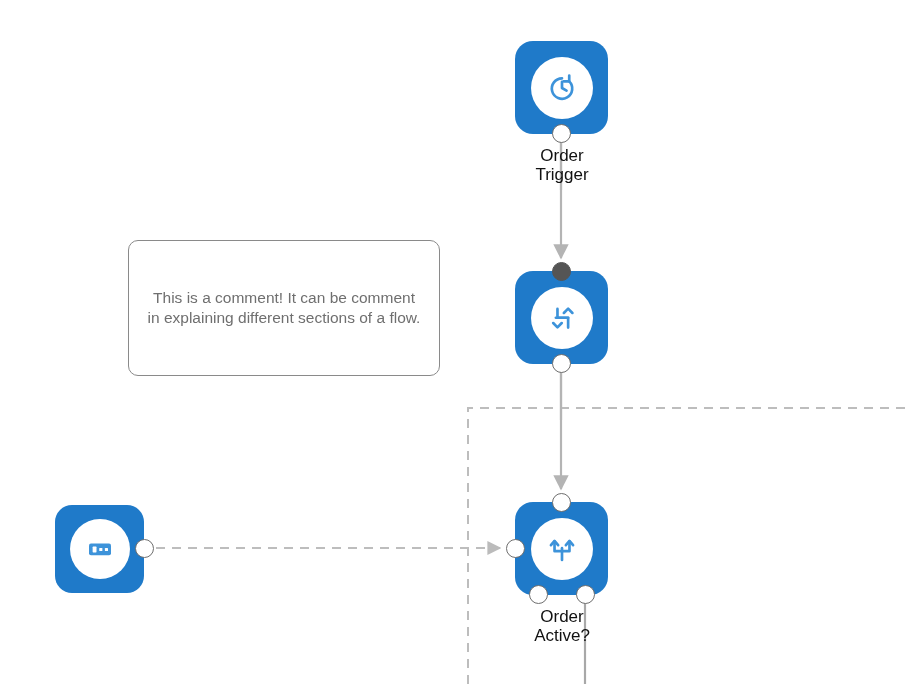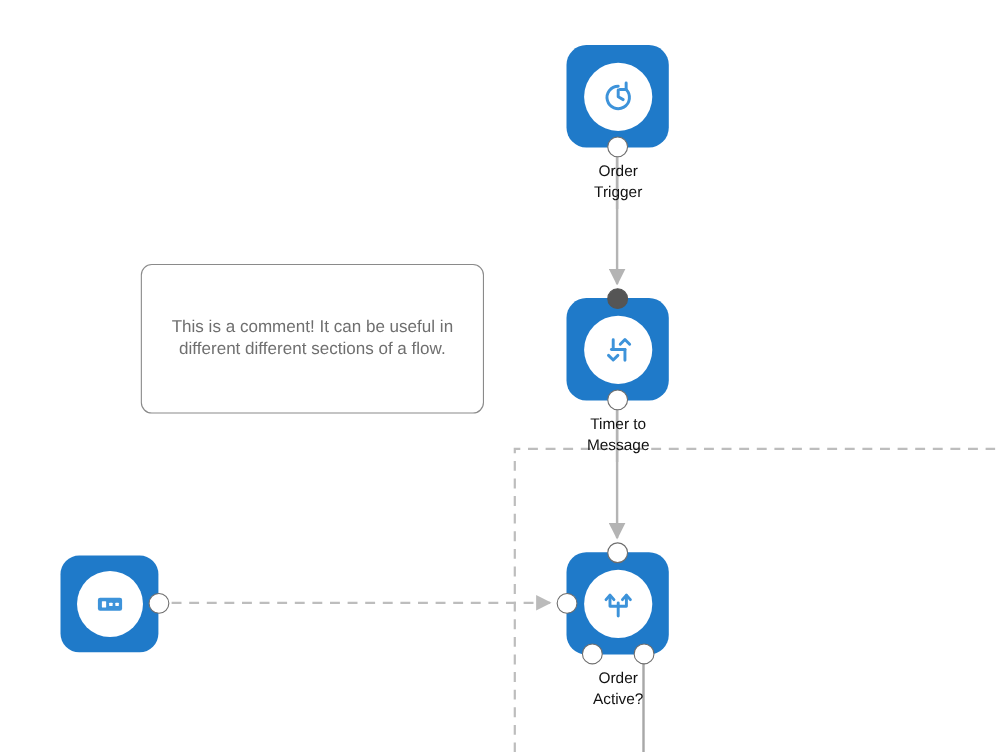--- a/index.html
+++ b/index.html
@@ -47,21 +47,21 @@
     background: #ffffff;
   }
   .port.filled {
     background: #555555;
     border-color: #555555;
   }
   .node-label {
     position: absolute;
     text-align: center;
     color: #111111;
-    font-size: 14px;
+    font-size: 17px;
     line-height: 19px;
     white-space: pre-line;
     font-family: "Liberation Sans", sans-serif;
   }
   .comment {
     position: absolute;
     box-sizing: border-box;
     border: 1.3px solid #8a8a8a;
     border-radius: 10px;
     background: #ffffff;
@@ -101,21 +101,21 @@
 
     <line x1="156" y1="548" x2="500" y2="548" stroke="#bdbdbd" stroke-width="2" stroke-dasharray="9 7" marker-end="url(#arrow-gray-dash)"></line>
 
     <line x1="585" y1="603" x2="585" y2="684" stroke="#a8a8a8" stroke-width="2.2"></line>
 
     <line x1="561" y1="142" x2="561" y2="190" stroke="#b4b4b4" stroke-width="2.2"></line>
     <line x1="561" y1="372" x2="561" y2="420" stroke="#b4b4b4" stroke-width="2.2"></line>
   </svg>
 
   <div class="comment" style="left:128px; top:240px; width:312px; height:136px;">
-    <div class="comment-text">This is a comment! It can be useful in different different sections of a flow.</div>
+    <div class="comment-text">This is a comment! It can be comment in explaining different sections of a flow.</div>
   </div>
 
   <div class="node" style="left:515px; top:41px; width:93px; height:93px; background:#1f7ac9;">
     <div class="disc" style="width:62px; height:62px;">
       <svg width="34" height="34" viewBox="0 0 24 24" fill="none" stroke="#3d93da" stroke-width="1.9" stroke-linecap="round" stroke-linejoin="round">
         <path d="M12 5.2 a7.2 7.2 0 1 0 5.1 2.1"></path>
         <path d="M17.1 3.2 L17.1 7.3 L13.2 7.3"></path>
         <path d="M12 7.6 L12 12 L15.2 13.8"></path>
       </svg>
     </div>
@@ -129,22 +129,20 @@
       <svg width="32" height="32" viewBox="0 0 24 24" fill="none" stroke="#3d93da" stroke-width="2" stroke-linecap="round" stroke-linejoin="round">
         <path d="M16.6 19.2 L16.6 11.8 L8.6 11.8 L8.6 5.2"></path>
         <path d="M13.4 8.2 L16.6 5.0 L19.8 8.2"></path>
         <path d="M5.4 15.8 L8.6 19.0 L11.8 15.8"></path>
         <path d="M7.4 11.8 L16.6 11.8" stroke-width="2"></path>
       </svg>
     </div>
     <div class="port filled" style="width:19px; height:19px; left:37px; top:-9px;"></div>
     <div class="port" style="width:19px; height:19px; left:37px; top:83px;"></div>
   </div>
-  <div class="node-label" style="left:497px; top:376px; width:130px;">Timer to
-Message</div>
 
   <div class="node" style="left:515px; top:502px; width:93px; height:93px; background:#1f7ac9;">
     <div class="disc" style="width:62px; height:62px;">
       <svg width="32" height="32" viewBox="0 0 24 24" fill="none" stroke="#3d93da" stroke-width="2" stroke-linecap="round" stroke-linejoin="round">
         <path d="M12 20.2 L12 13.6"></path>
         <path d="M12 13.6 L6.4 13.6 L6.4 6.4"></path>
         <path d="M12 13.6 L17.6 13.6 L17.6 6.4"></path>
         <path d="M3.7 9.1 L6.4 6.0 L9.1 9.1"></path>
         <path d="M14.9 9.1 L17.6 6.0 L20.3 9.1"></path>
         <path d="M12 13.6 L12 11.4"></path>

